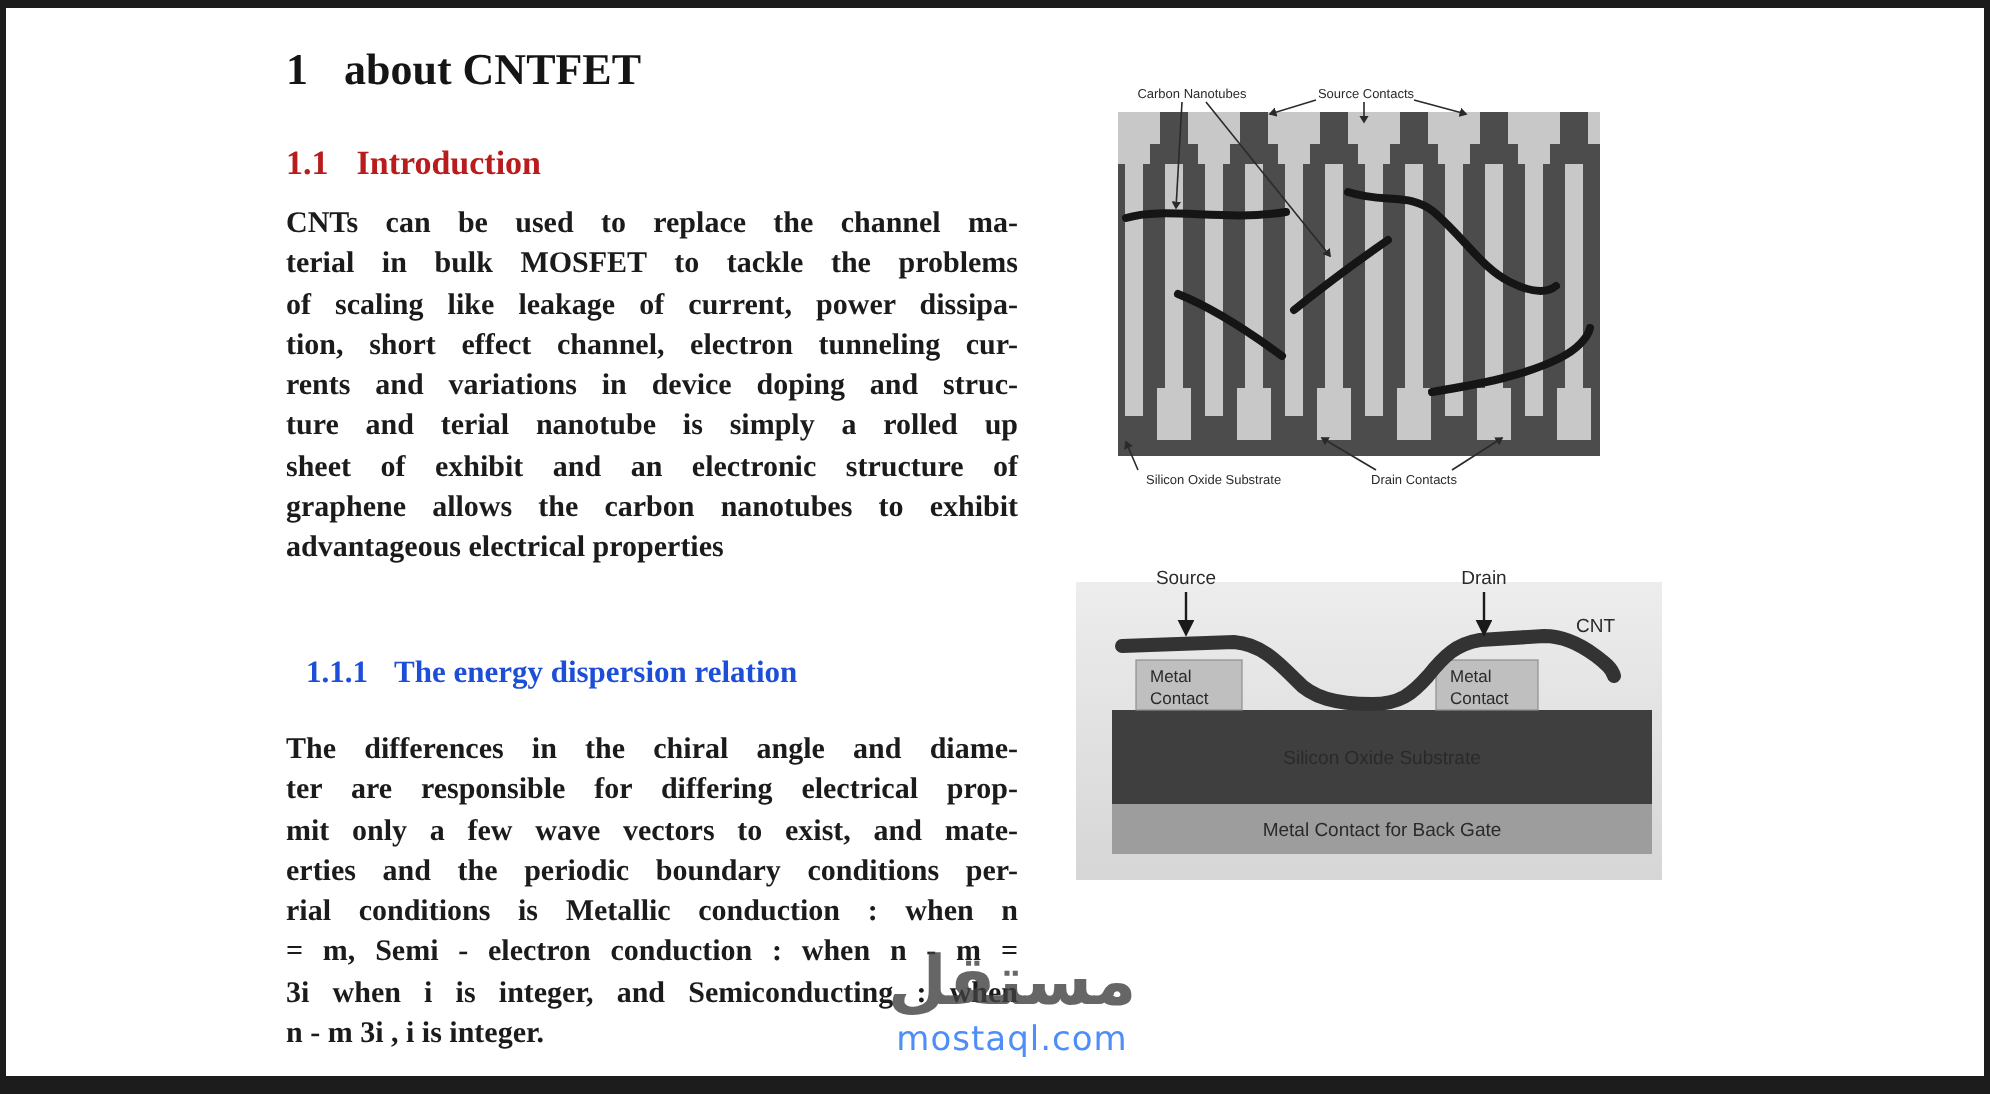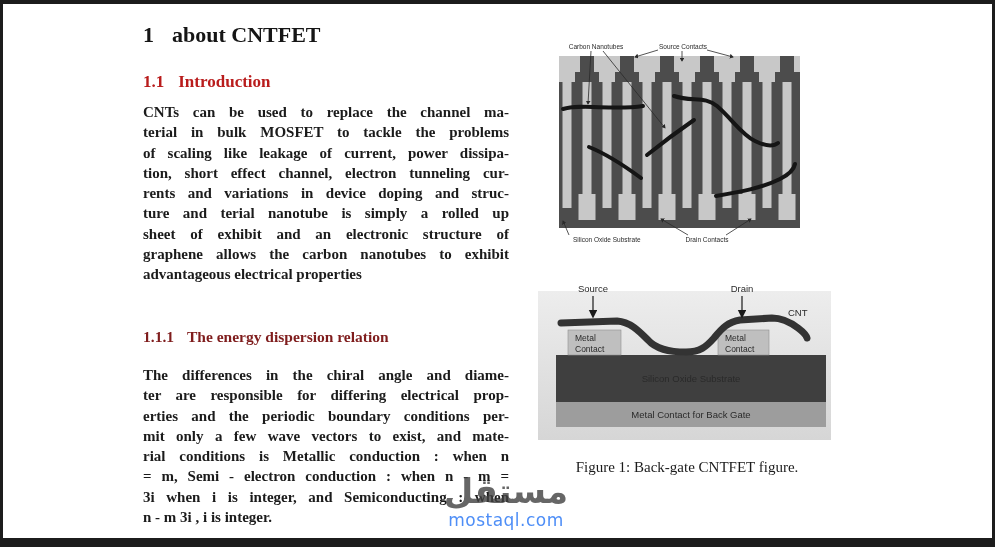--- a/index.html
+++ b/index.html
@@ -12,21 +12,21 @@
   .bar.top{left:0;top:0;width:995px;height:4px;}
   .bar.bottom{left:0;top:538px;width:995px;height:9px;}
   .bar.left{left:0;top:0;width:3px;height:547px;}
   .bar.right{left:992px;top:0;width:3px;height:547px;}
 
   
   .h1{position:absolute;left:143px;top:22px;font-size:22px;font-weight:700;color:#151515;}
   .h1 .num{margin-right:18px;}
   .h2{position:absolute;left:143px;top:72px;font-size:17px;font-weight:700;color:#b91c1c;}
   .h2 .num{margin-right:14px;}
-  .h3{position:absolute;left:143px;top:328px;font-size:15.5px;font-weight:700;color:#7f1d1d;}
+  .h3{position:absolute;left:153px;top:328px;font-size:15.5px;font-weight:700;color:#1d4ed8;}
   .h3 .num{margin-right:13px;}
   .para{position:absolute;left:143px;width:366px;font-size:15px;color:#1b1b1b;}
   .para .line{line-height:20.3px;text-align:justify;text-align-last:justify;white-space:normal;font-weight:bold;}
   .para .line:last-child{text-align-last:left;}
   .para1{top:102px;}
   .para2{top:365px;}
 
   .caption{position:absolute;left:537px;top:459px;width:300px;text-align:center;
            font-size:15px;color:#1b1b1b;}
 
@@ -70,22 +70,22 @@
       <div class="line">advantageous electrical properties</div>
     </div>
 
   <div class="h3">
     <span class="num">1.1.1</span><span>The energy dispersion relation</span>
   </div>
 
   <div class="para para2">
       <div class="line">The differences in the chiral angle and diame-</div>
       <div class="line">ter are responsible for differing electrical prop-</div>
+      <div class="line">mit only a few wave vectors to exist, and mate-</div>
       <div class="line">erties and the periodic boundary conditions per-</div>
-      <div class="line">mit only a few wave vectors to exist, and mate-</div>
       <div class="line">rial conditions is Metallic conduction : when n</div>
       <div class="line">= m, Semi - electron conduction : when n - m =</div>
       <div class="line">3i when i is integer, and Semiconducting : when</div>
       <div class="line">n - m 3i , i is integer.</div>
     </div>
 
   <svg class="figsvg fig1" width="300" height="212" viewBox="0 0 300 212">
     <defs>
       <marker id="ah1" markerWidth="6" markerHeight="6" refX="4" refY="3" orient="auto">
         <path d="M0,0 L5,3 L0,6 Z" fill="#2a2a2a"></path>
@@ -178,19 +178,18 @@
     <text class="fig-label" x="204" y="12" font-size="9.5" text-anchor="middle" fill="#111">Drain</text>
     <text class="fig-label" x="250" y="36" font-size="9.5" text-anchor="start" fill="#111">CNT</text>
     <text class="fig-label" x="37" y="61" font-size="8.5" fill="#111">Metal</text>
     <text class="fig-label" x="37" y="72" font-size="8.5" fill="#111">Contact</text>
     <text class="fig-label" x="187" y="61" font-size="8.5" fill="#111">Metal</text>
     <text class="fig-label" x="187" y="72" font-size="8.5" fill="#111">Contact</text>
     <text class="fig-label" x="153" y="102" font-size="9.5" text-anchor="middle" fill="#0d0d0d">Silicon Oxide Substrate</text>
     <text class="fig-label" x="153" y="138" font-size="9.5" text-anchor="middle" fill="#0d0d0d">Metal Contact for Back Gate</text>
   </svg>
 
-  <div class="caption">Figure 1: Back-gate CNTFET figure.</div>
 
   <div class="watermark">
     <div class="wm-arabic" dir="rtl">مستقل</div>
     <div class="wm-domain">mostaql.com</div>
   </div>
 </div>
 
 </body></html>

